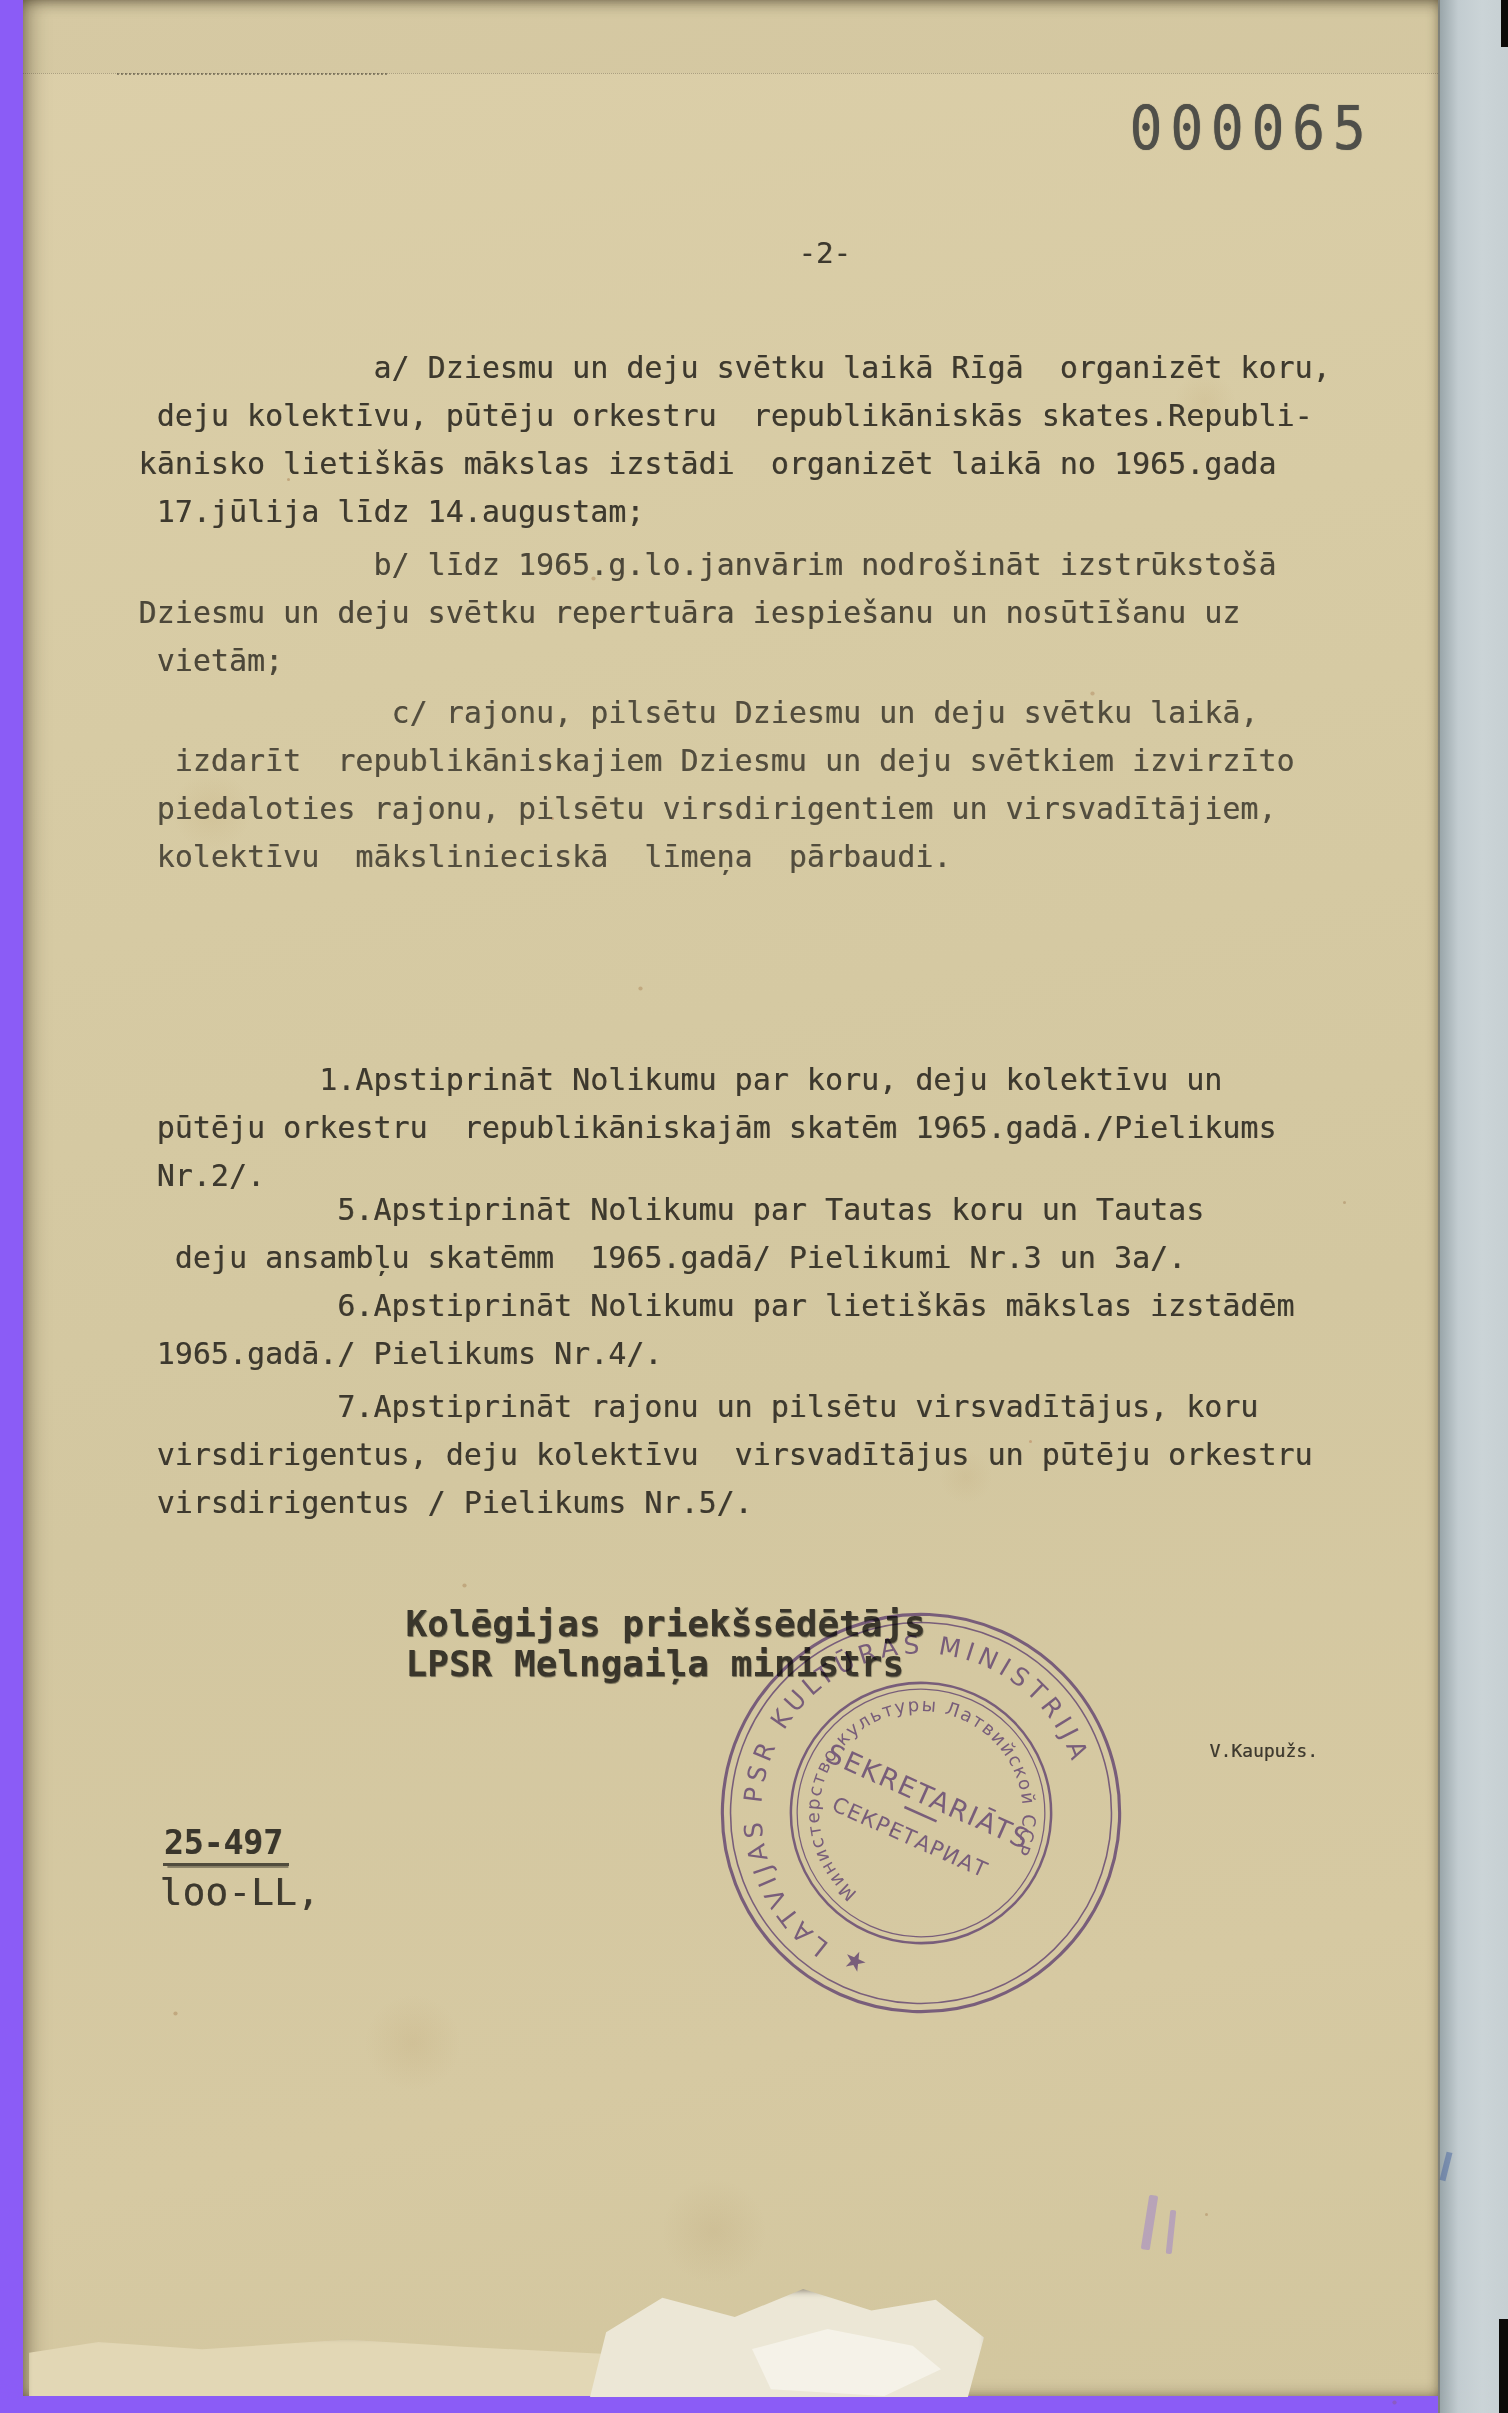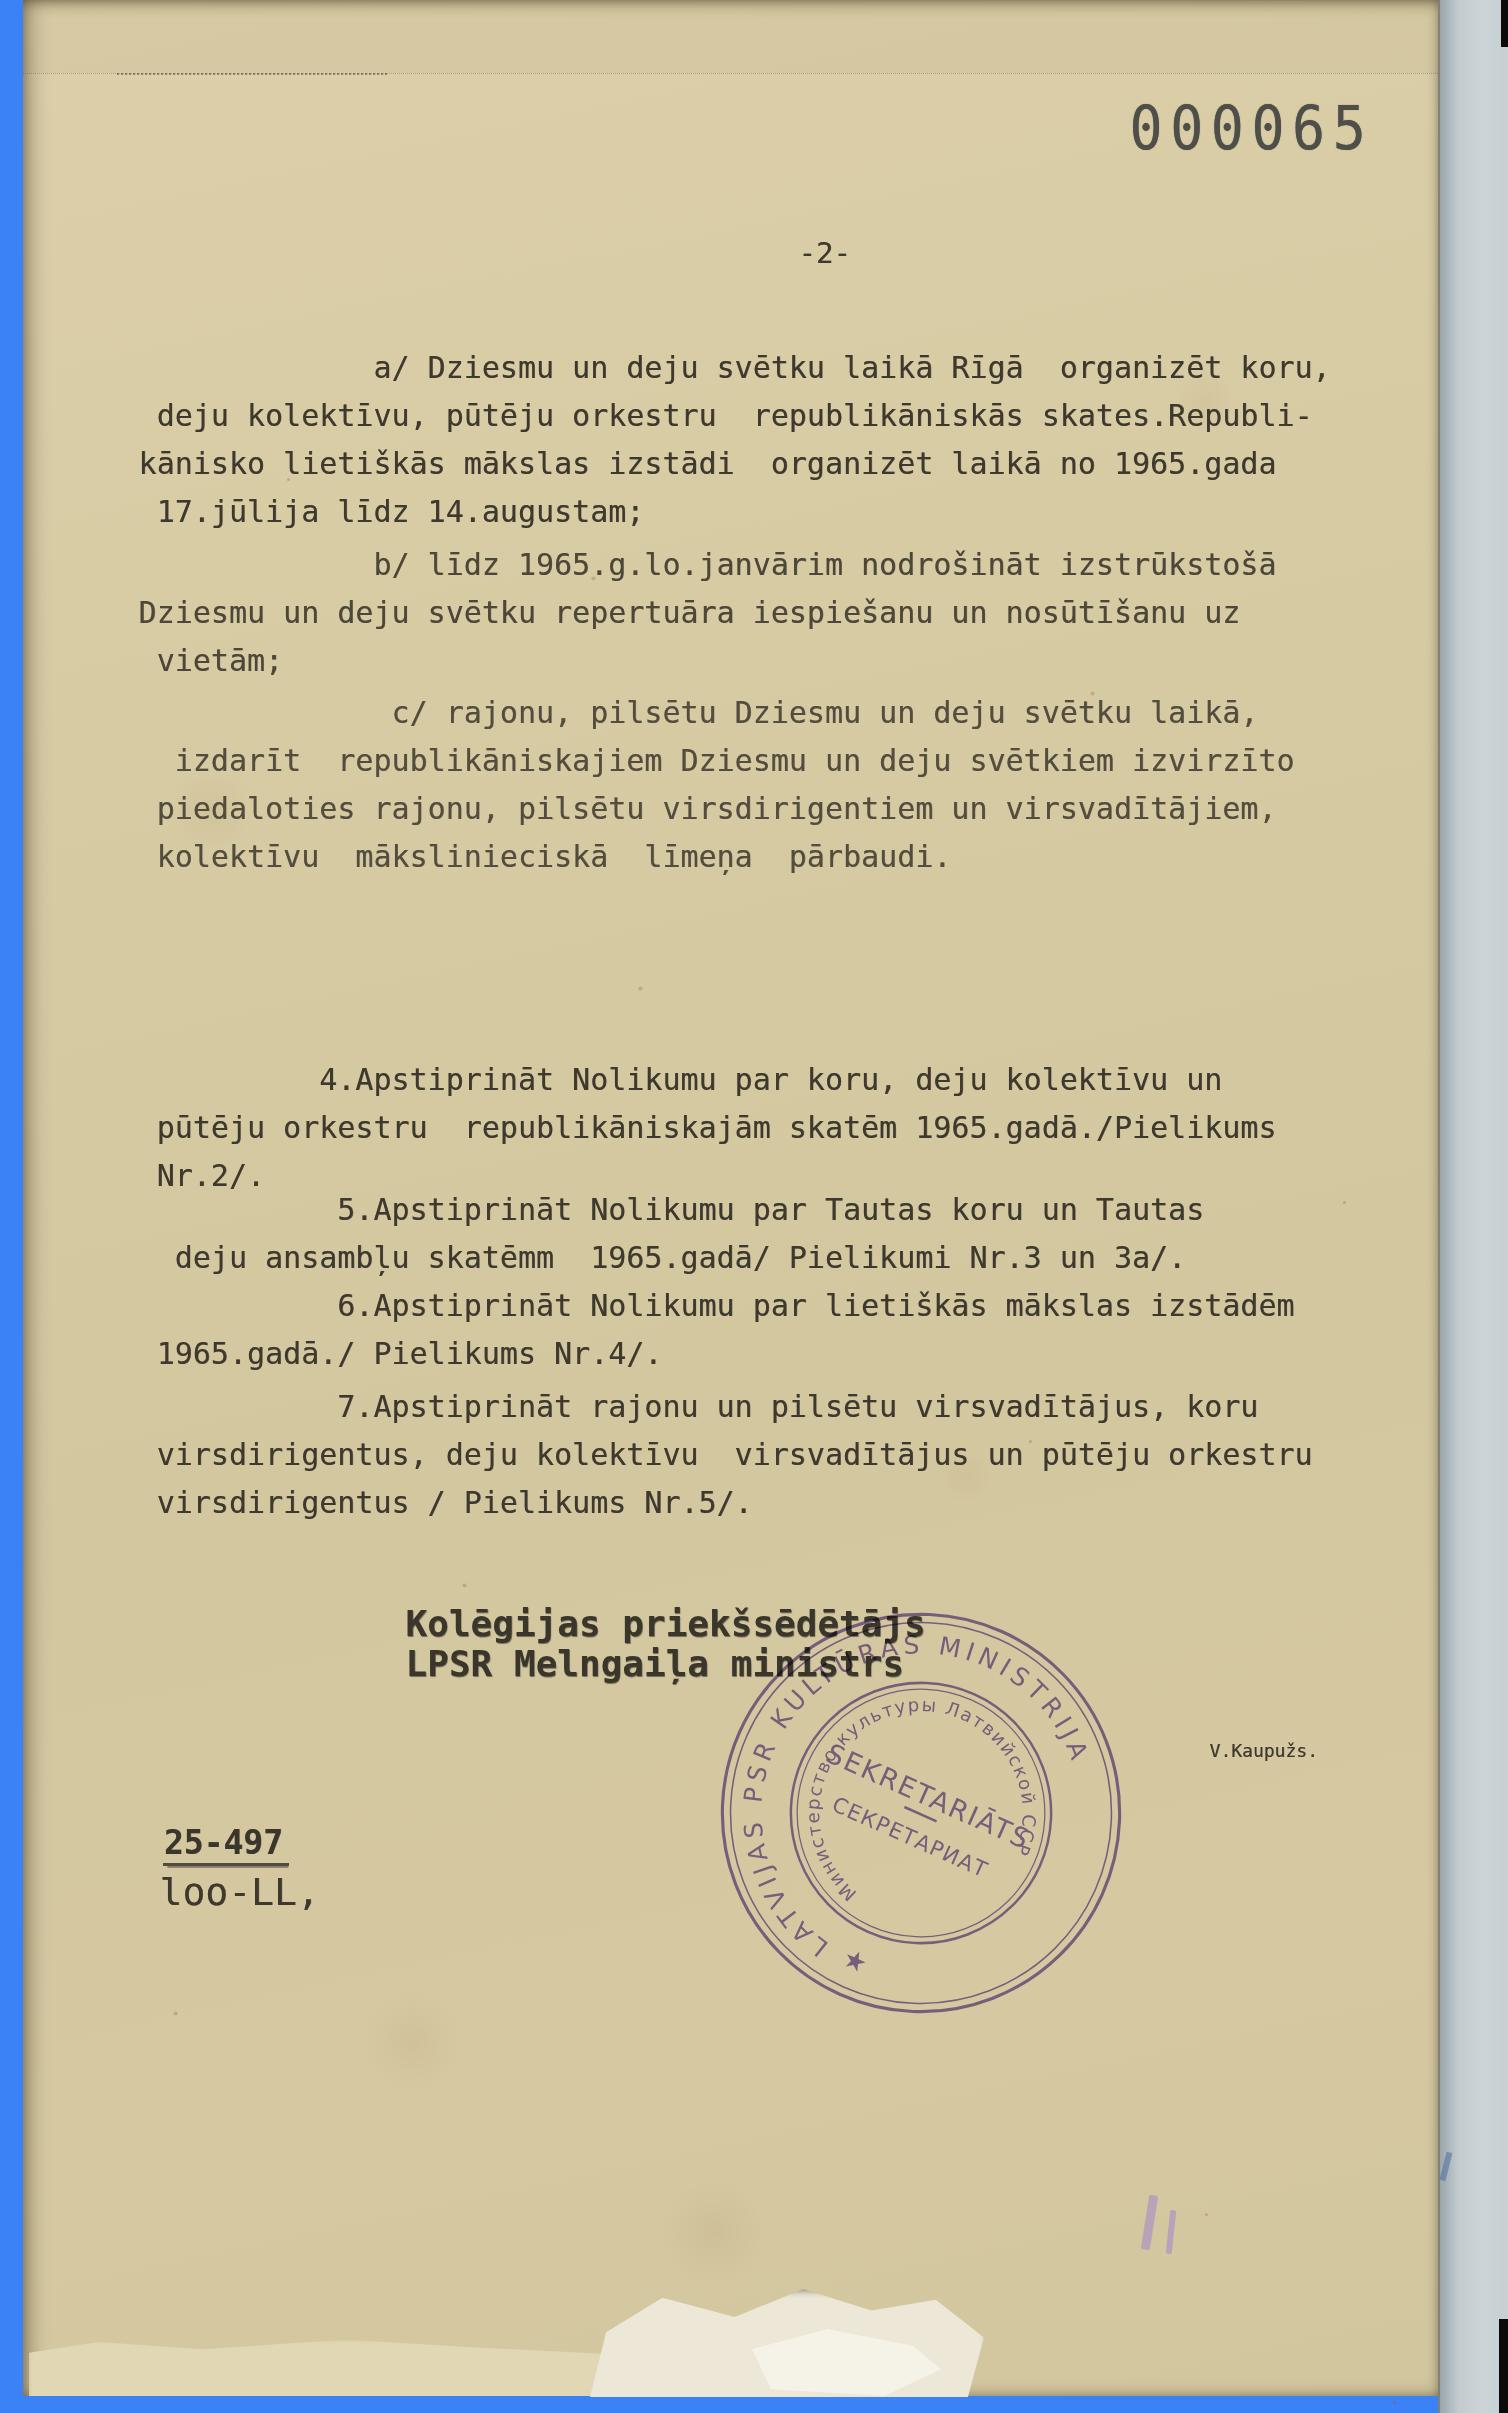--- a/index.html
+++ b/index.html
@@ -1,16 +1,16 @@
 <!DOCTYPE html>
 <html style="font-size:10px"><head>
 <meta charset="utf-8">
 <style>
   html,body{margin:0;padding:0;background:#0b0a08;}
-  .scene{position:relative;width:1508px;height:2413px;background:#3b82f6;overflow:hidden;
+  .scene{position:relative;width:1508px;height:2413px;background:#8b5cf6;overflow:hidden;
          font-family:"DejaVu Sans Mono", monospace;}
   
   .paper{position:absolute;left:22.6px;top:0;width:1415px;height:2396px;
     background:linear-gradient(168deg,#dccfa9 0%,#d7cba4 28%,#d3c7a0 58%,#d6c9a2 82%,#d2c69e 100%);
     box-shadow:inset 12.6px 0 21.4px -8.8px rgba(40,30,15,.5),
                inset -5px 0 12.6px -6.3px rgba(60,50,30,.4),
                inset 0 10px 16.3px -10px rgba(40,30,15,.55),
                inset 0 -6.3px 14px -8.8px rgba(60,50,30,.35);}
   .top-flap{position:absolute;left:0;right:0;top:0;height:73px;background:rgba(125,115,75,.06);}
   .crease{position:absolute;left:0;right:0;top:73px;border-top:1.9px dotted rgba(45,40,28,.28);}
@@ -109,21 +109,21 @@
 
     <div class="para dim2" style="top:689px">
       <div class="line">              c/ rajonu, pilsētu Dziesmu un deju svētku laikā,</div>
       <div class="line">  izdarīt  republikāniskajiem Dziesmu un deju svētkiem izvirzīto</div>
       <div class="line"> piedaloties rajonu, pilsētu virsdirigentiem un virsvadītājiem,</div>
       <div class="line"> kolektīvu  mākslinieciskā  līmeņa  pārbaudi.</div>
     </div>
 
 
     <div class="para" style="top:1056px">
-      <div class="line">          4.Apstiprināt Nolikumu par koru, deju kolektīvu un</div>
+      <div class="line">          1.Apstiprināt Nolikumu par koru, deju kolektīvu un</div>
       <div class="line"> pūtēju orkestru  republikāniskajām skatēm 1965.gadā./Pielikums</div>
       <div class="line"> Nr.2/.</div>
     </div>
 
     <div class="para" style="top:1186px">
       <div class="line">           5.Apstiprināt Nolikumu par Tautas koru un Tautas</div>
       <div class="line">  deju ansambļu skatēmm  1965.gadā/ Pielikumi Nr.3 un 3a/.</div>
     </div>
 
     <div class="para" style="top:1282px">

